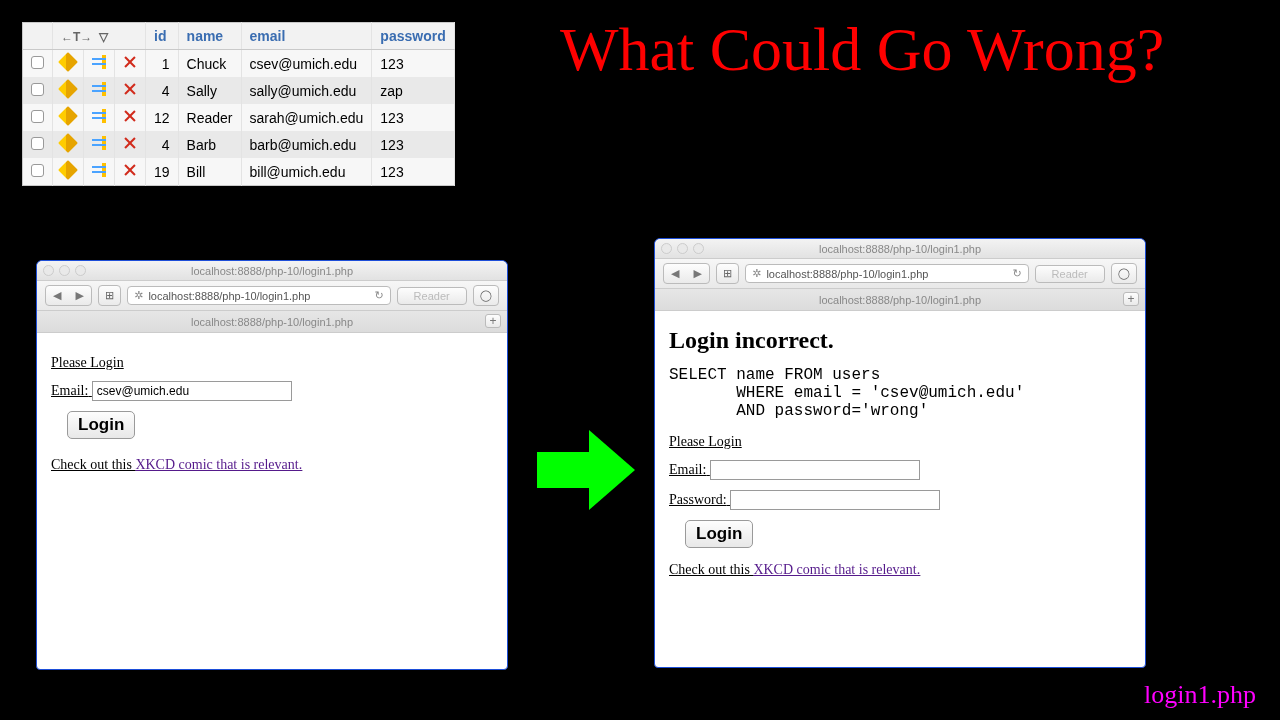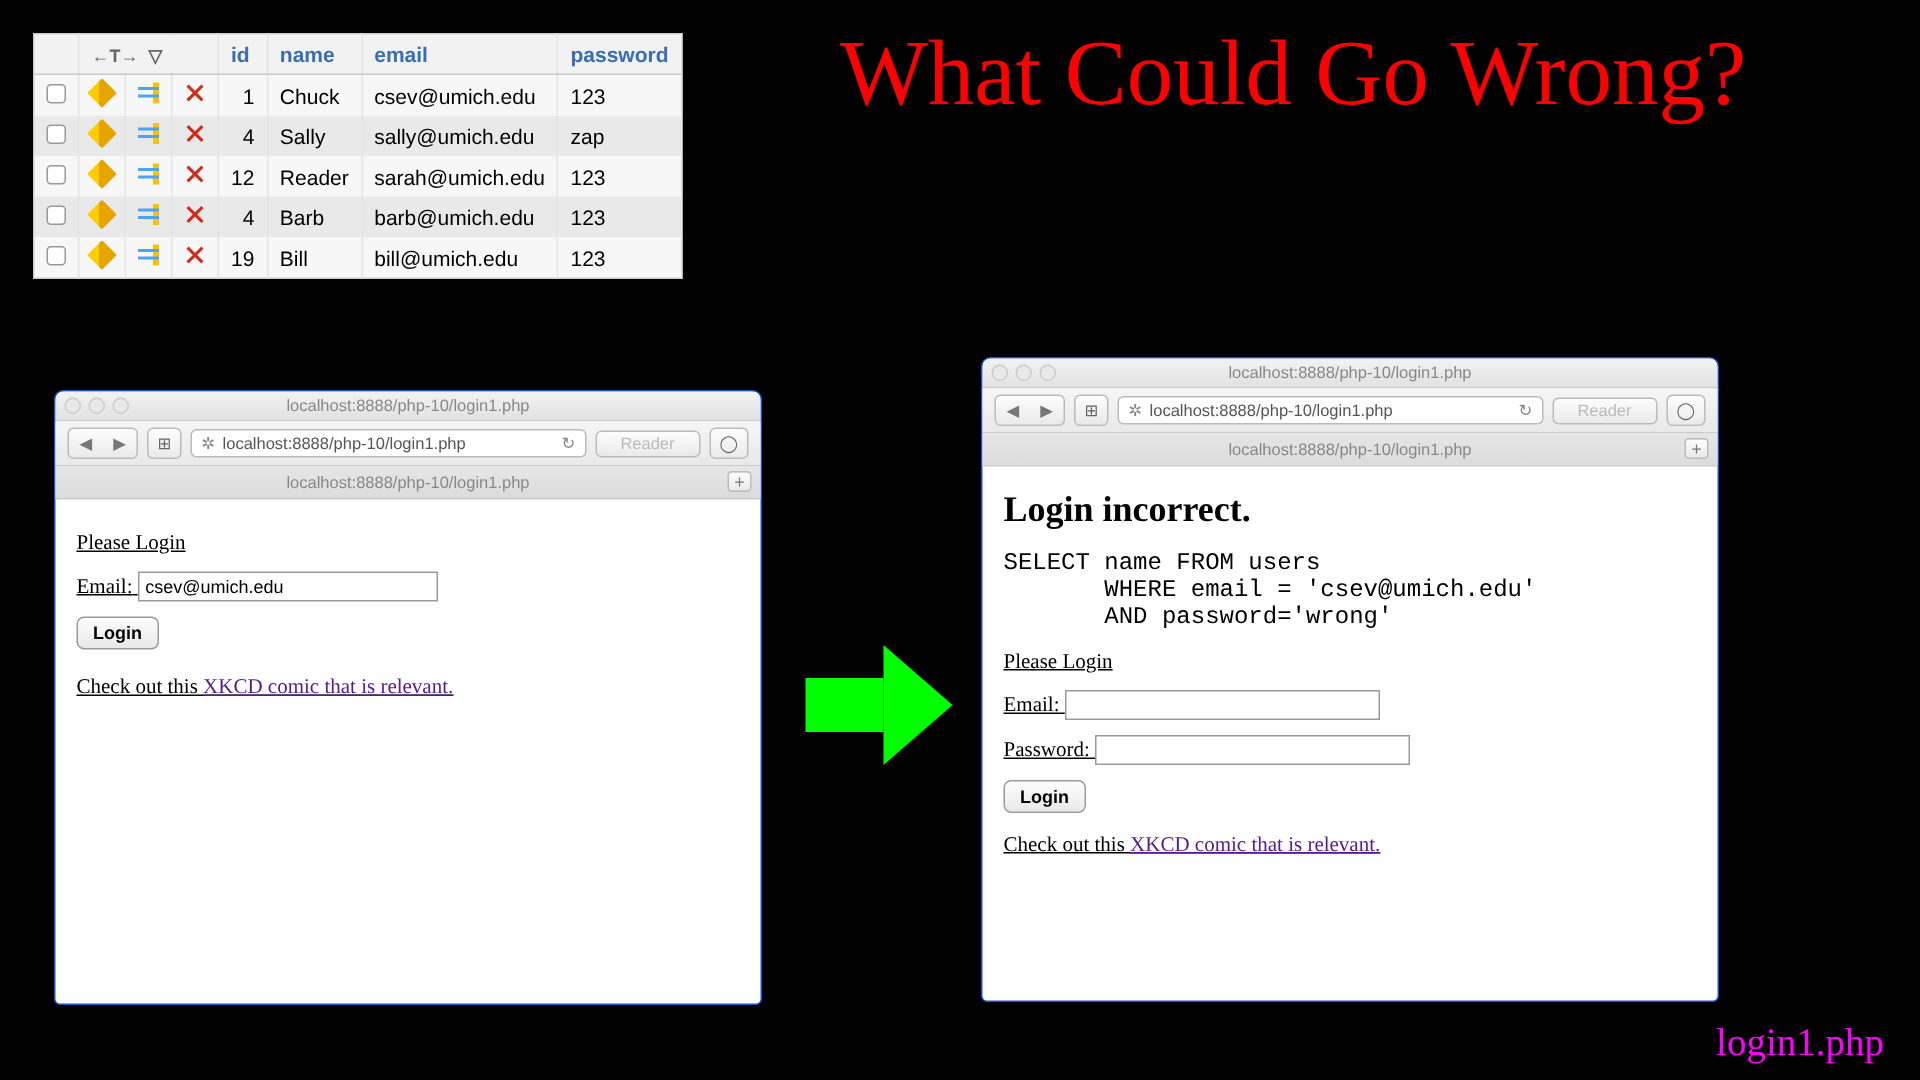--- a/index.html
+++ b/index.html
@@ -162,23 +162,23 @@
     font-family:"Courier New",monospace; font-size:16px;
     white-space:pre; margin:4px 0 14px;
   }
   .formrow { margin:10px 0;text-decoration:underline; }
   .txtinput {
     border:1px solid #9a9a9a; padding:2px 4px; font-size:12px;
     font-family:Arial,sans-serif;
   }
   .btn {
     border:1px solid #9a9a9a; border-radius:5px;
-    padding:3px 10px; font-size:12px;
+    padding:3px 10px; font-size:17px;
     background:linear-gradient(#fdfdfd,#e8e8e8);
-    font-family:Arial,sans-serif; font-weight:bold;
+    font-family:Arial,sans-serif; font-weight:bold;margin-left:16px;
   }
   .link { color:#551A8B; text-decoration:underline; }
 
   
   .arrow {
     position:absolute;
     left:537px; top:430px;
     width:98px; height:80px;
   }
   .arrow .shaft {

